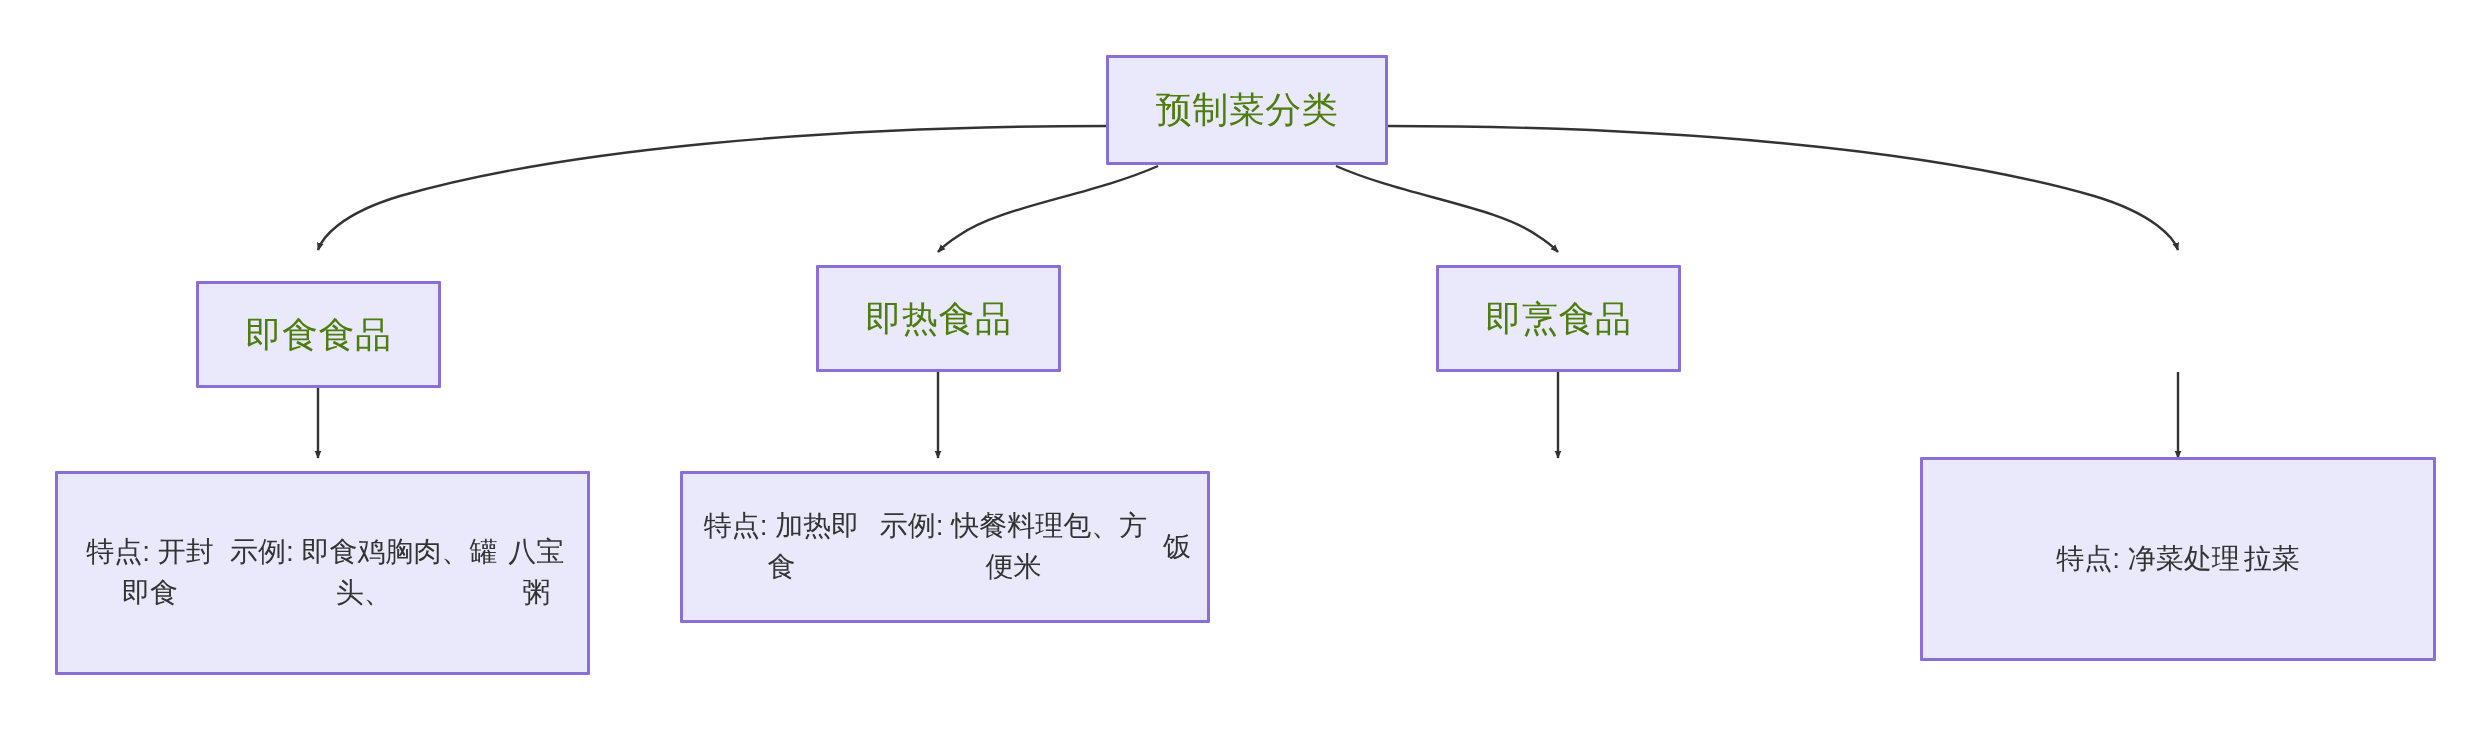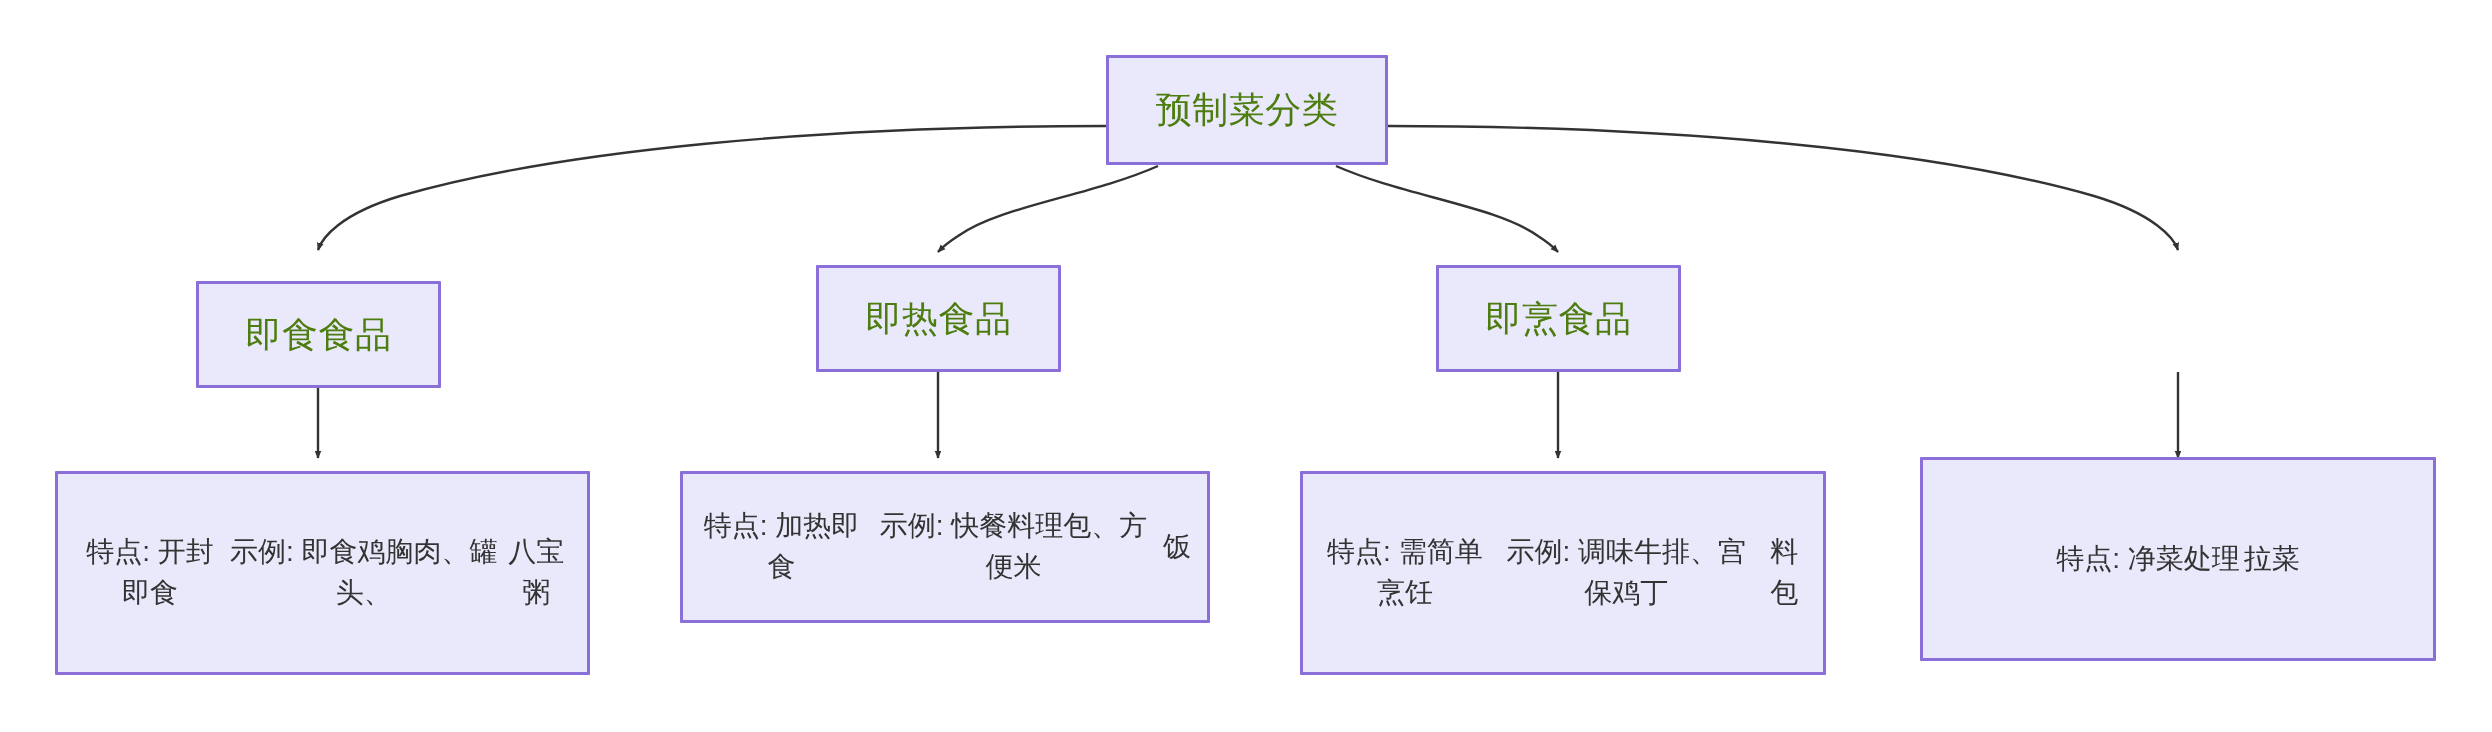--- a/index.html
+++ b/index.html
@@ -129,27 +129,20 @@
   </div>
 
   <div class="node detail-node" id="node-det-1">
     <div class="detail-lines">
       <div class="detail-line">特点: 加热即食</div>
       <div class="detail-line">示例: 快餐料理包、方便米</div>
       <div class="detail-line">饭</div>
     </div>
   </div>
 
-  <div class="node detail-node" id="node-det-2">
-    <div class="detail-lines">
-      <div class="detail-line">特点: 需简单烹饪</div>
-      <div class="detail-line">示例: 调味牛排、宫保鸡丁</div>
-      <div class="detail-line">料包</div>
-    </div>
-  </div>
 
   <div class="node detail-node" id="node-det-3">
     <div class="detail-lines">
       <div class="detail-line">特点: 净菜处理</div>
       <div class="detail-line">拉菜</div>
     </div>
   </div>
 
 </div>
 

